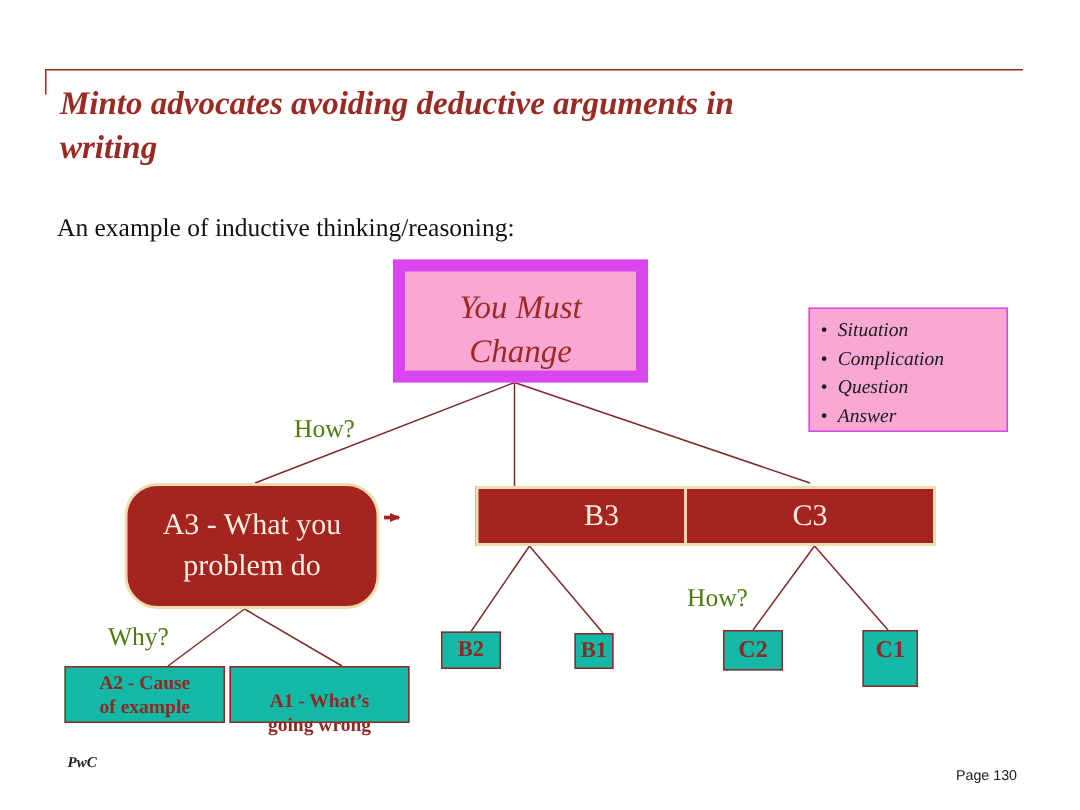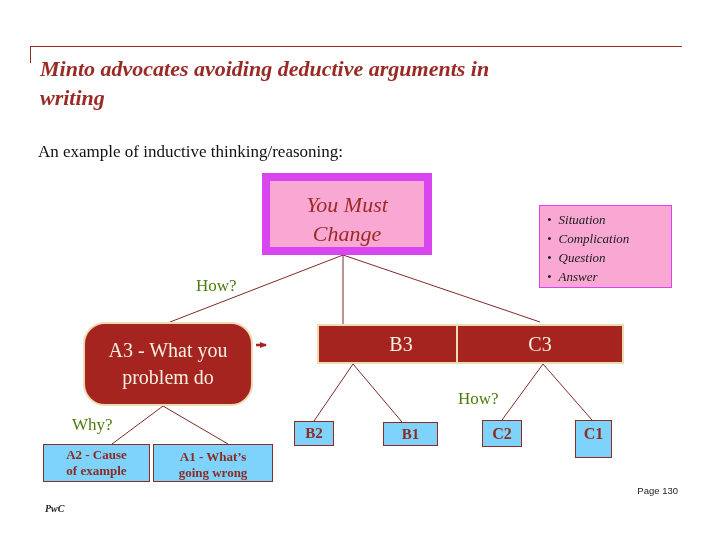--- a/index.html
+++ b/index.html
@@ -34,39 +34,39 @@
   
   .red-box{
     position:absolute;background:#a5241f;border:2px solid #ecdcb0;box-sizing:border-box;
     color:#f7f0e1;text-align:center;font-size:20px;
   }
   .a3-box{left:83px;top:322px;width:170px;height:84px;line-height:27px;padding-top:13px;border-radius:22px;}
   .b3-box{left:272px;top:324px;width:168px;height:40px;line-height:36px;margin-left:45px;}
   .c3-box{left:456px;top:324px;width:168px;height:40px;line-height:36px;}
   
   .white-box{
-    position:absolute;background:#7dd3fc;border:1px solid #8e2a24;box-sizing:border-box;
+    position:absolute;background:#14b8a6;border:1px solid #8e2a24;box-sizing:border-box;
     color:#8e2a24;font-weight:bold;text-align:center;
   }
   .a2-box{left:43px;top:444px;width:107px;height:38px;font-size:13px;line-height:16px;padding-top:2px;}
-  .a1-box{left:153px;top:444px;width:120px;height:38px;font-size:13px;line-height:16px;padding-top:4px;}
+  .a1-box{left:153px;top:444px;width:120px;height:38px;font-size:13px;line-height:16px;padding-top:14px;}
   .b2-box{left:294px;top:421px;width:40px;height:25px;font-size:15px;line-height:23px;}
-  .b1-box{left:383px;top:422px;width:55px;height:24px;font-size:15px;line-height:22px;}
+  .b1-box{left:383px;top:422px;width:26px;height:24px;font-size:15px;line-height:22px;}
   .c2-box{left:482px;top:420px;width:40px;height:27px;font-size:16px;line-height:25px;}
   .c1-box{left:575px;top:420px;width:37px;height:38px;font-size:16px;line-height:25px;}
   
   .q-label{position:absolute;color:#4d7c0f;font-size:17px;}
   .how-top{left:196px;top:276px;}
   .why-label{left:72px;top:415px;}
   .how-right{left:458px;top:389px;}
   
   .connectors{position:absolute;left:0;top:0;width:720px;height:540px;pointer-events:none;}
   
   .footer-logo{position:absolute;left:45px;top:503px;font-size:10px;font-weight:bold;font-style:italic;color:#222;}
-  .footer-page{position:absolute;right:42px;top:485px;font-size:9.5px;color:#222;font-family:"Liberation Sans",sans-serif;}
+  .footer-page{position:absolute;right:42px;top:512px;font-size:9.5px;color:#222;font-family:"Liberation Sans",sans-serif;}
 </style>
 </head>
 <body>
 
 <div class="stage">
 
   <div class="rule-h"></div>
   <div class="rule-v"></div>
 
   <div class="title">

